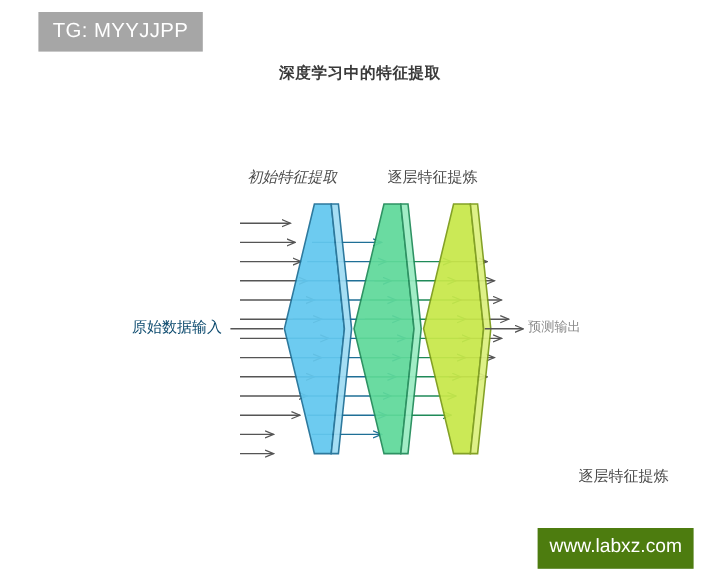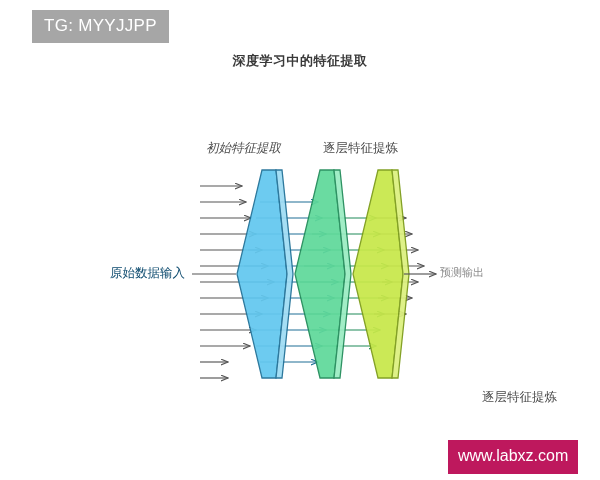--- a/index.html
+++ b/index.html
@@ -30,21 +30,21 @@
     white-space: nowrap;
     user-select: none;
     margin-left: 24px;
   }
 
   
   #site-watermark {
     position: absolute;
     left: 448px;
     top: 440px;
-    background: #be185d;
+    background: #4d7c0f;
     color: #ffffff;
     font-size: 16px;
     line-height: 1;
     padding: 8px 10px 10px 10px;
     white-space: nowrap;
     user-select: none;
   }
 
   
   #chart-title {

